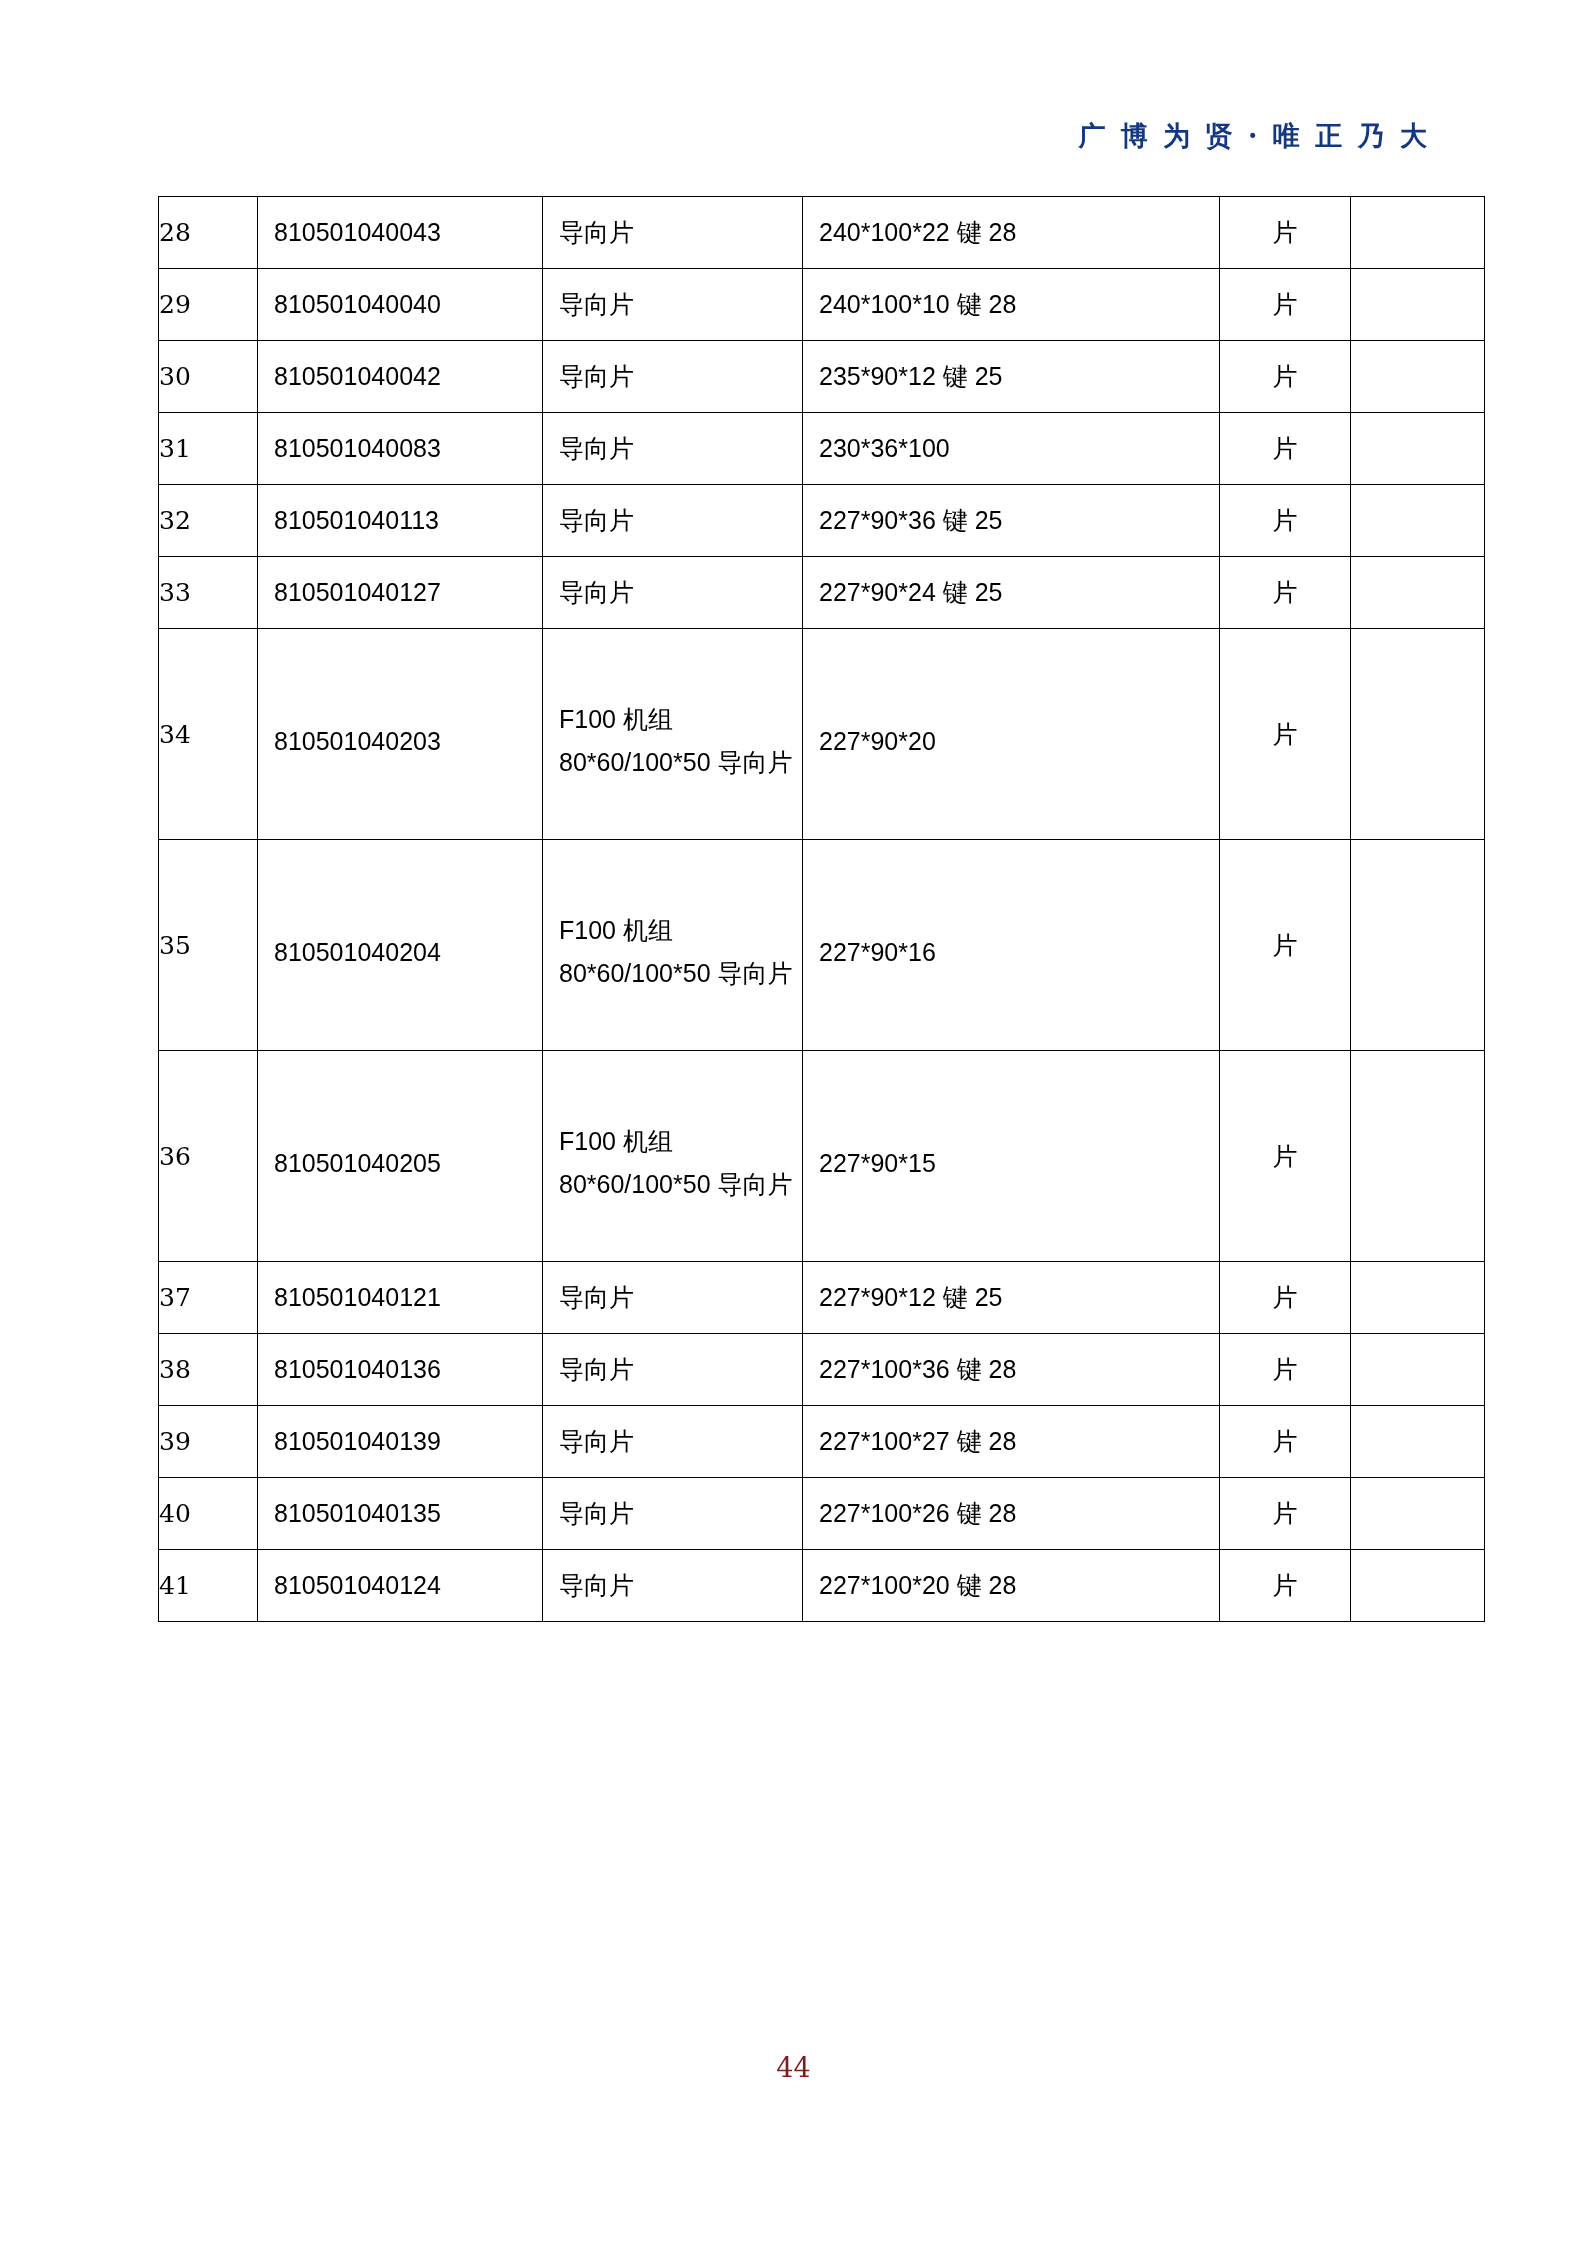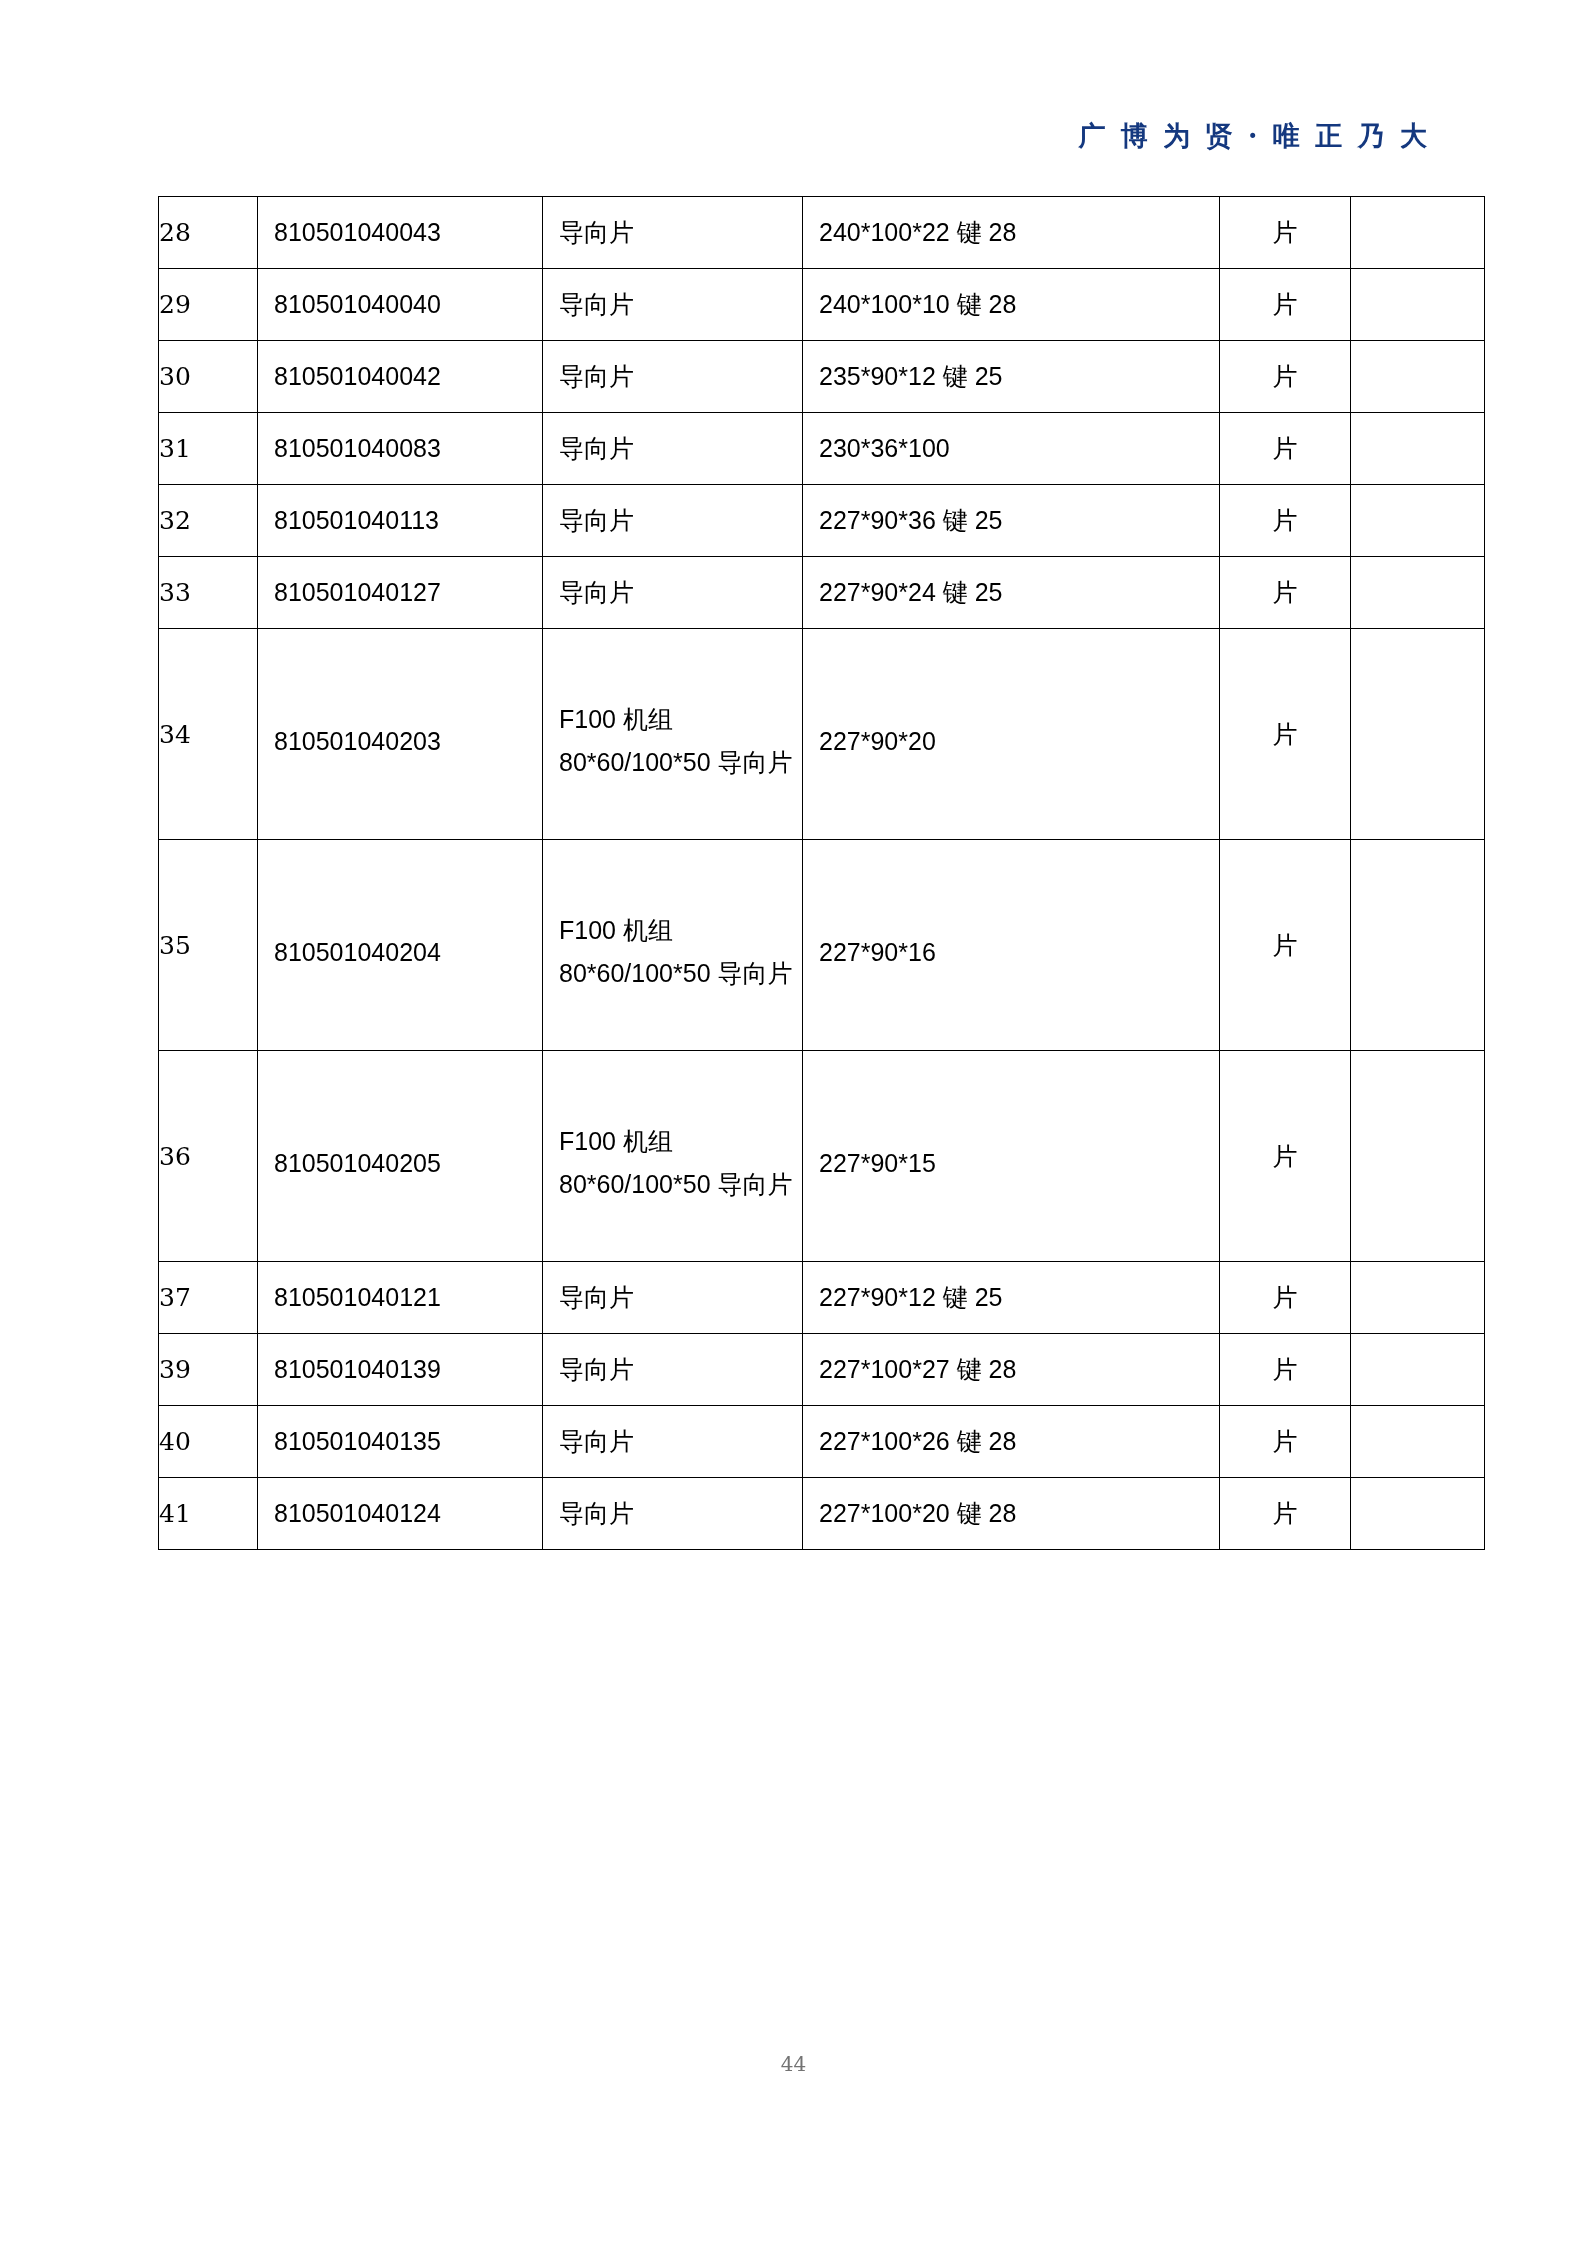--- a/index.html
+++ b/index.html
@@ -106,22 +106,22 @@
   }
 
   
   .page-number {
     position: absolute;
     top: 2052px;
     left: 0;
     width: 1587px;
     text-align: center;
     font-family: "DejaVu Serif", serif;
-    font-size: 20px;
-    color: #737373;
+    font-size: 27px;
+    color: #7f1d1d;
   }
 </style>
 </head>
 <body>
 
 <div class="page">
 
   <div class="header">
     <div class="slogan">广 博 为 贤 · 唯 正 乃 大</div>
   </div>
@@ -213,20 +213,28 @@
 
         <tr>
           <td class="c-idx row-1">37</td>
           <td class="c-code row-1">810501040121</td>
           <td class="c-name row-1">导向片</td>
           <td class="c-spec row-1">227*90*12 键 25</td>
           <td class="c-unit row-1">片</td>
           <td class="c-blank row-1"></td>
         </tr>
 
+        <tr>
+          <td class="c-idx row-1">38</td>
+          <td class="c-code row-1">810501040136</td>
+          <td class="c-name row-1">导向片</td>
+          <td class="c-spec row-1">227*100*36 键 28</td>
+          <td class="c-unit row-1">片</td>
+          <td class="c-blank row-1"></td>
+        </tr>
 
         <tr>
           <td class="c-idx row-1">39</td>
           <td class="c-code row-1">810501040139</td>
           <td class="c-name row-1">导向片</td>
           <td class="c-spec row-1">227*100*27 键 28</td>
           <td class="c-unit row-1">片</td>
           <td class="c-blank row-1"></td>
         </tr>
 

